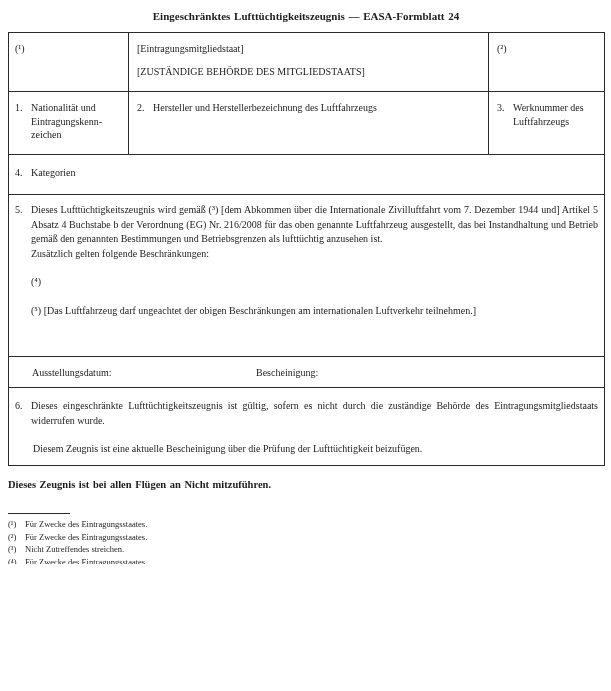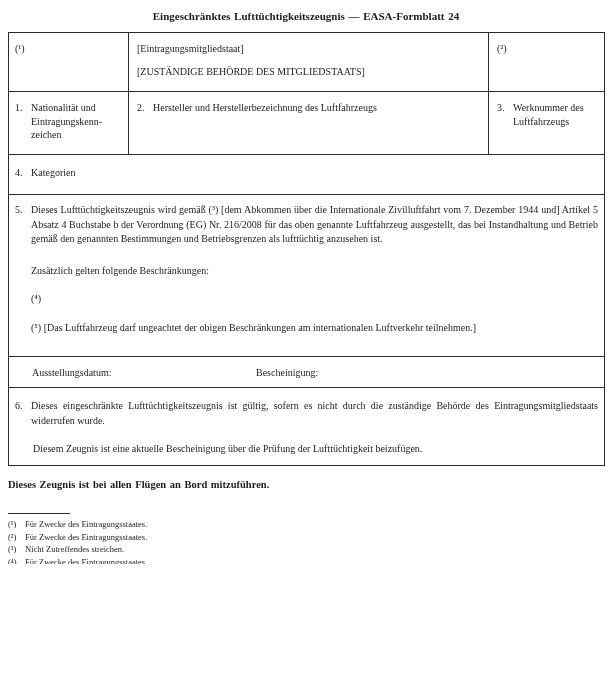--- a/index.html
+++ b/index.html
@@ -30,21 +30,21 @@
 
   .caps-gap { margin-top:8px; }
 
   .numbered { display:flex; }
   .numbered .num { flex:0 0 16px; }
   .numbered .body { flex:1 1 auto; }
   .just { text-align:justify; }
   .label-text { line-height:13.5px; }
 
   .sub { margin-left:16px; }
-  .sub-first { margin-top:17px; }
+  .sub-first { }
   .sub-next { margin-top:14px; }
 
   .daterow { padding:9px 0 0 23px; }
   .daterow .date-label { display:inline-block; width:224px; }
 
   .para2 { margin-left:18px; margin-top:14px; }
 
   .form-ref { margin-top:13px; font-size:10px; line-height:13px; word-spacing:1px; }
   .notice { margin-top:12px; font-size:10.5px; line-height:14px; font-weight:bold; word-spacing:1px; }
 
@@ -153,21 +153,21 @@
               <div class="body just">Dieses eingeschränkte Lufttüchtigkeitszeugnis ist gültig, sofern es nicht durch die zuständige Behörde des Eintra­gungsmitgliedstaats widerrufen wurde.</div>
             </div>
             <div class="para2">Diesem Zeugnis ist eine aktuelle Bescheinigung über die Prüfung der Lufttüchtigkeit beizufügen.</div>
           </div>
         </td>
       </tr>
     </tbody>
   </table>
 
 
-  <div class="notice">Dieses Zeugnis ist bei allen Flügen an Bord mitzuführen.</div>
+  <div class="notice">Dieses Zeugnis ist bei allen Flügen an Nicht mitzuführen.</div>
 
   <div class="fn-rule"></div>
 
   <div class="footnotes">
     <div class="footnote">
       <span class="fn-ref">(¹)</span>
       <span class="fn-text">Für Zwecke des Eintragungsstaates.</span>
     </div>
     <div class="footnote">
       <span class="fn-ref">(²)</span>

